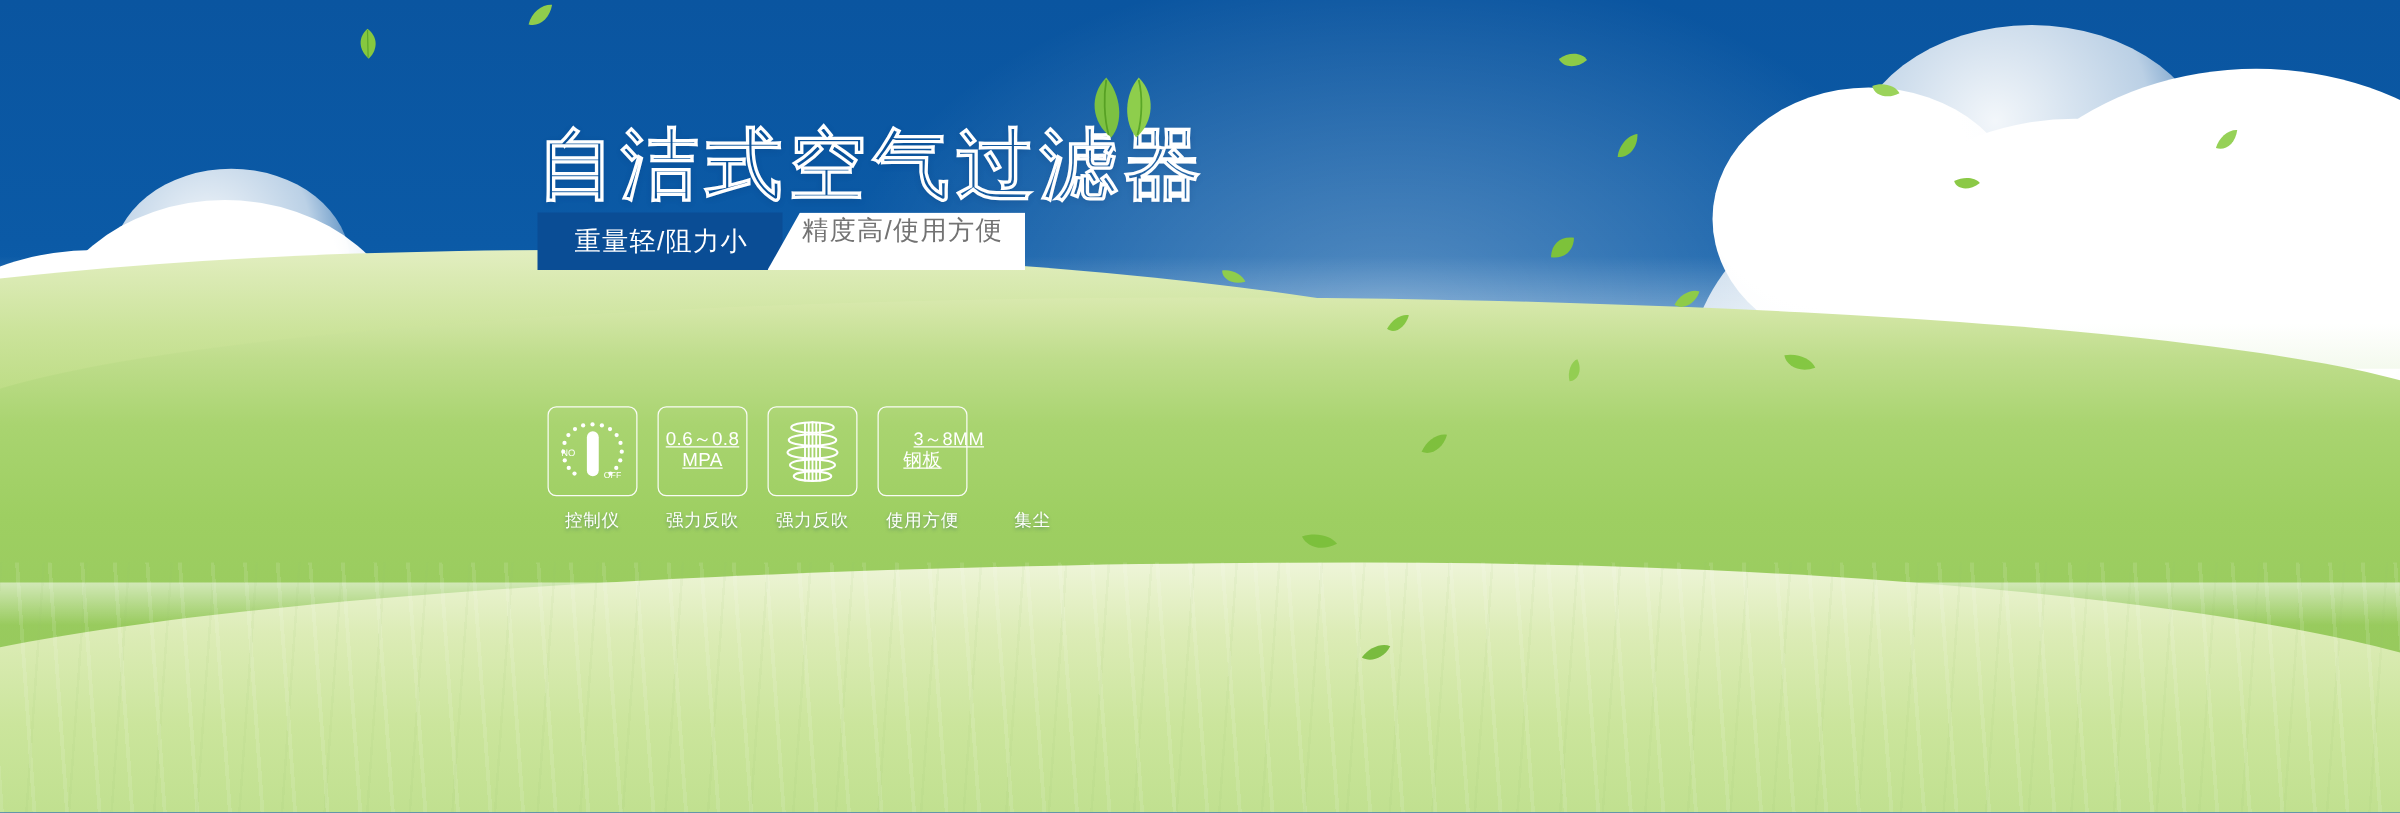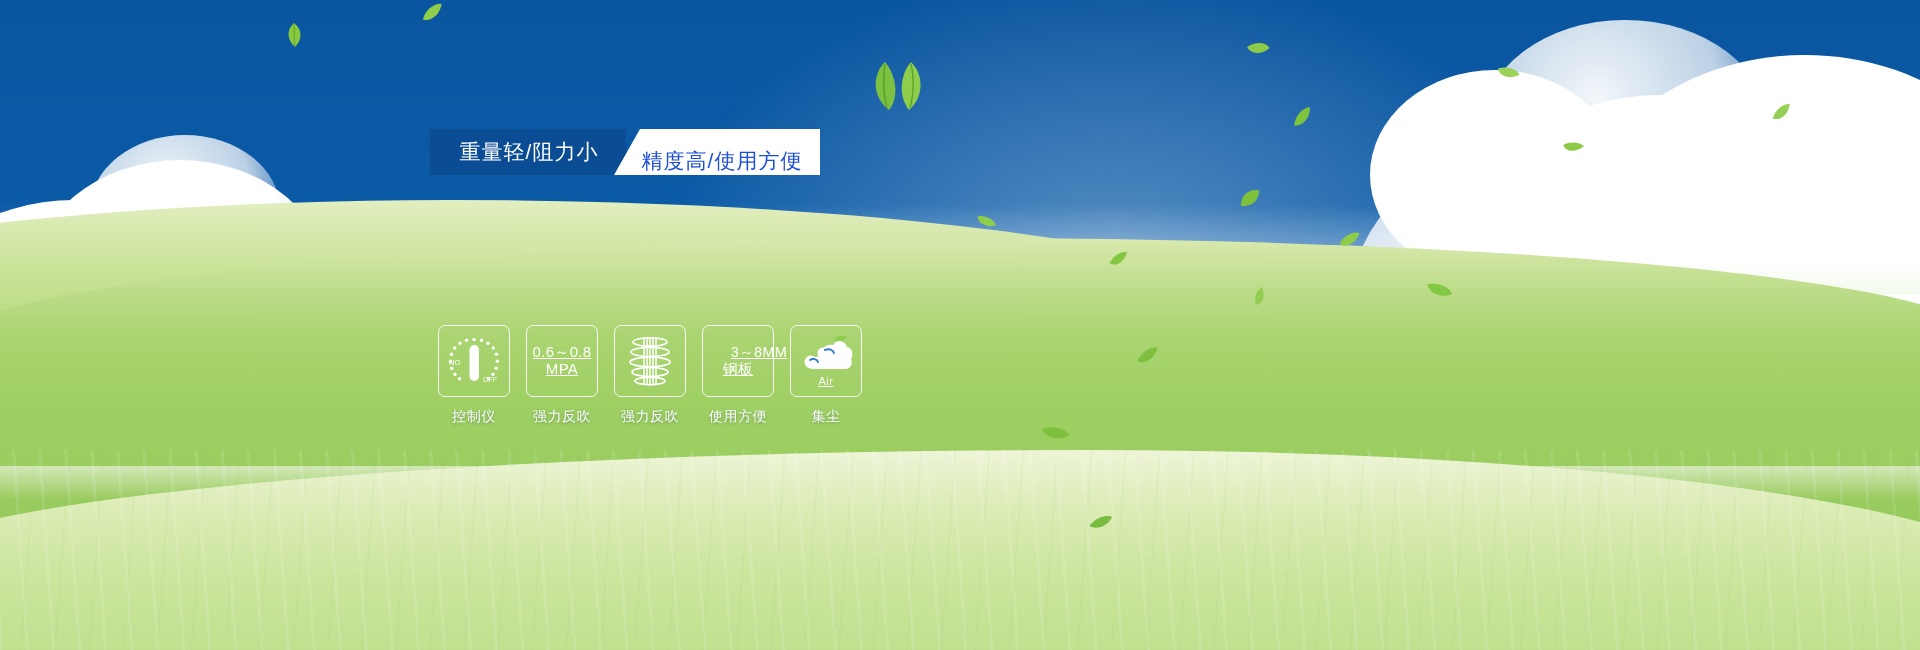--- a/index.html
+++ b/index.html
@@ -121,39 +121,39 @@
     font-weight:400;
     white-space:nowrap;
     position:relative;
     text-shadow:0 1px 6px rgba(0,40,90,.25);
   }
 
   .sprout { position:absolute; left:433px; top:-44px; width:70px; height:56px; }
 
   
   .tagline {
-    margin-top:29px;
+    margin-top:5px;
     display:flex; align-items:stretch;
     height:46px; width:390px;
     position:relative;
   }
   .tag-a {
     background:#0a4d95;
     color:#ffffff;
     font-size:21px; letter-spacing:1px;
     display:flex; align-items:center; justify-content:center;
     padding:0 16px 0 18px;
     flex:0 0 196px;
     position:relative;
   }
   .tag-b {
     background:#ffffff;
-    color:#1d4ed8;
+    color:#737373;
     font-size:21px; letter-spacing:1px;
-    display:flex; align-items:flex-end; justify-content:center;
+    display:flex; align-items:flex-start; justify-content:center;
     padding:0 16px 0 26px;
     flex:1 1 auto;
     clip-path:polygon(26px 0,100% 0,100% 100%,0 100%);
     margin-left:-12px;
   }
 
   
   .features {
     position:absolute; left:438px; top:325px;
     display:flex; gap:16px;align-items:flex-end;
@@ -296,20 +296,21 @@
   </div>
   <div class="leaf" style="left:1088px;top:515px;transform:rotate(-10deg);opacity:.9;">
     <svg width="26" height="15" viewBox="0 0 26 15">
         <path d="M1 9 C8 2 19 0 25 4 C18 13 7 14 1 9 Z" fill="#6fb733"></path>
       </svg>
   </div>
 
   <div class="content">
 
     <div class="title">
+      <span>自洁式空气过滤器</span>
       <span class="sprout">
         <svg width="70" height="56" viewBox="0 0 70 56">
           <path d="M26 54 C10 42 8 20 22 6 C34 20 36 42 26 54 Z" fill="#7cc142"></path>
           <path d="M24 52 C20 38 20 20 22 8" stroke="#57a024" stroke-width="1.4" fill="none"></path>
           <path d="M46 54 C60 42 62 20 48 6 C36 20 36 42 46 54 Z" fill="#8ece4c"></path>
           <path d="M47 52 C51 38 51 20 48 8" stroke="#5aa627" stroke-width="1.4" fill="none"></path>
         </svg>
       </span>
     </div>
 
@@ -387,28 +388,17 @@
 
     <div class="feat">
       <div class="feat-box">
         <div class="feat-txt sm">3～8MM</div>
         <div class="feat-txt">钢板</div>
       </div>
       <div class="feat-label">使用方便</div>
     </div>
 
     <div class="feat">
-      <div class="feat-box">
-        <svg width="56" height="42" viewBox="0 0 56 42" style="margin-top:2px;">
-          <path d="M36 2 L52 -4 L40 12 Z" fill="#8ece4c" opacity=".95"></path>
-          <path d="M22 20 C22 13 28 8 35 9 C38 3 47 4 49 11 C54 12 56 18 53 23 C55 27 53 33 47 33 L16 33 C10 33 7 29 8 25 C9 21 14 19 17 21 Z" fill="#ffffff"></path>
-          <circle cx="13" cy="26" r="6.5" fill="#ffffff"></circle>
-          <circle cx="25" cy="17" r="5.5" fill="#ffffff"></circle>
-          <path d="M27 14 C31 12 35 14 36 17" stroke="#2f7fc4" stroke-width="2" fill="none" stroke-linecap="round"></path>
-          <path d="M12 24 C15 22 19 23 20 26" stroke="#2f7fc4" stroke-width="2" fill="none" stroke-linecap="round"></path>
-        </svg>
-        <div class="feat-txt air-cap">Air</div>
-      </div>
       <div class="feat-label">集尘</div>
     </div>
 
   </div>
 </div>
 
 </body></html>

